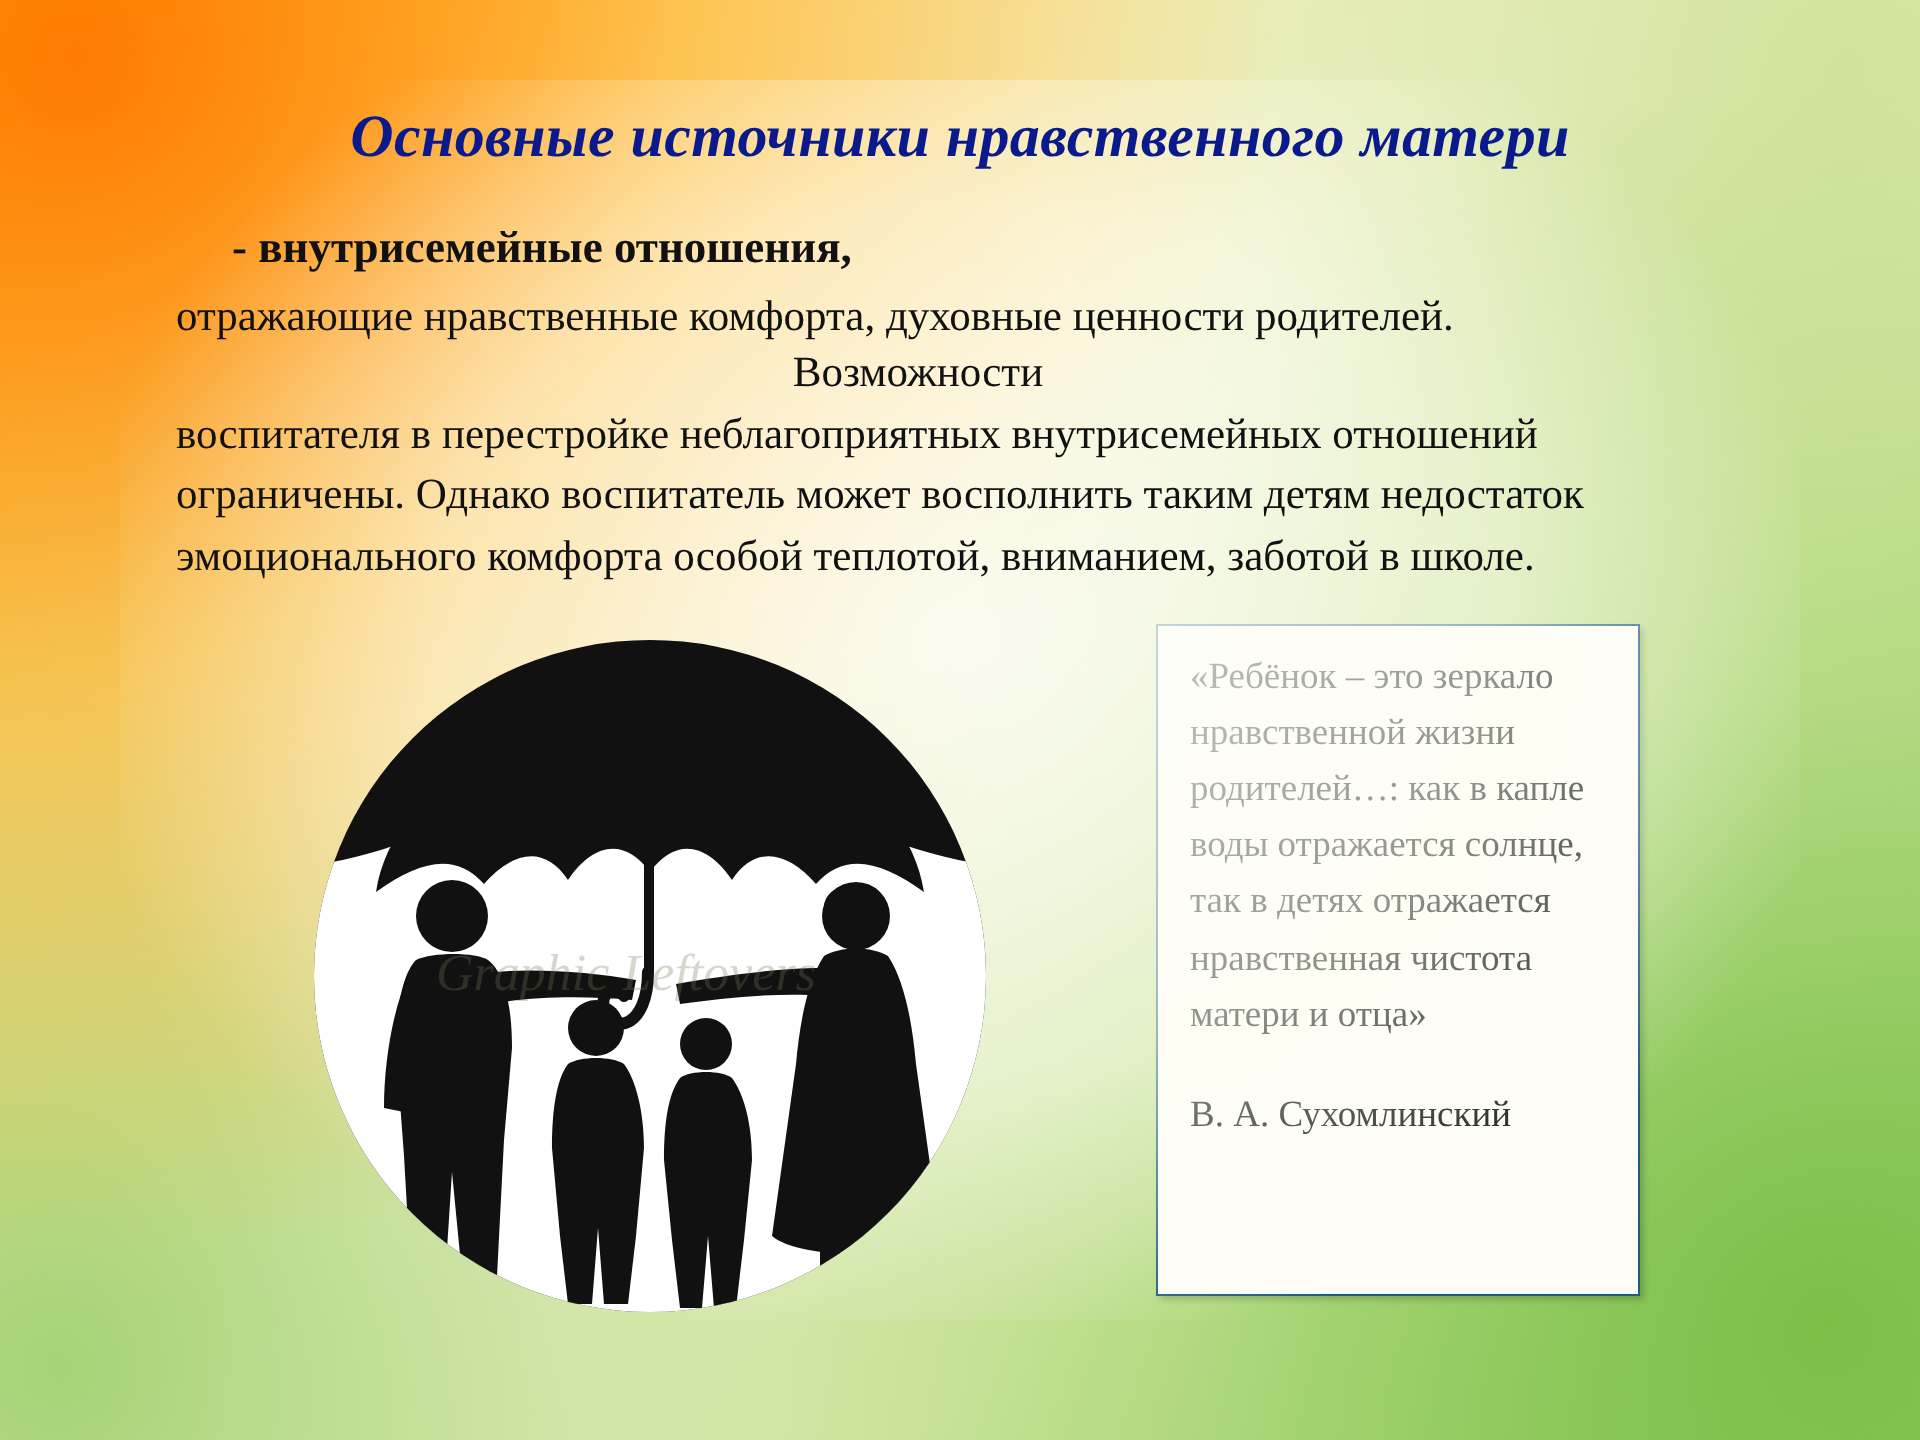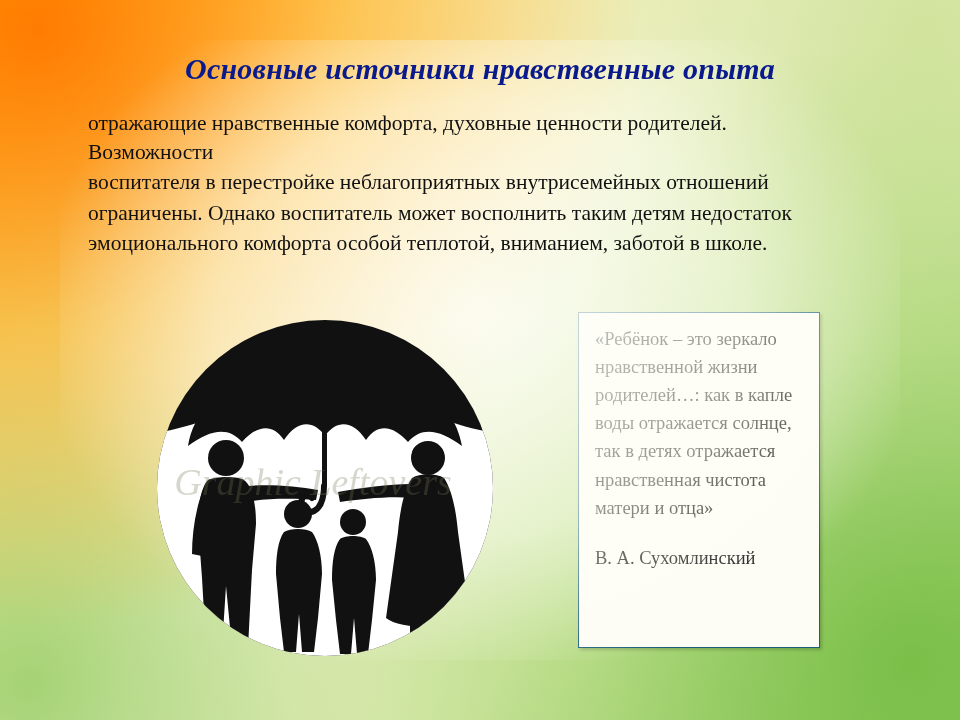--- a/index.html
+++ b/index.html
@@ -67,43 +67,43 @@
     font-size: 22.5px;
     text-indent: 28px;
     margin-bottom: 3px;
   }
   #para {
     display: block;
     text-align: left;
   }
   #para .indent-right {
     display: block;
-    text-align: left;
+    text-align: center;
     padding-right: 58px;
     margin-top: -2px;
   }
 
   
   #illustration {
     position: absolute;
     left: 110px;
     top: 318px;
     width: 430px;
     height: 340px;
     z-index: 1;
   }
   #watermark {
     position: absolute;
     left: 148px;
-    top: 460px;
+    top: 472px;
     width: 330px;
     text-align: center;
     font-family: "Liberation Serif", serif;
     font-style: italic;
-    font-size: 38px;
+    font-size: 26px;
     color: rgba(120,120,90,0.30);
     z-index: 3;
     pointer-events: none;
     white-space: nowrap;
   }
 
   
   #quote-box {
     position: absolute;
     left: 578px;
@@ -123,23 +123,24 @@
   #quote-author {
     display: block;
     margin-top: 22px;
   }
 </style>
 </head>
 <body>
 
 <div id="slide">
 
-  <div id="title" class="layer">Основные источники нравственные опыта</div>
+  <div id="title" class="layer">Основные источники нравственного матери</div>
 
   <div id="body-text" class="layer">
+    <span id="lead">- внутрисемейные отношения,</span>
     <span id="para">
       <span>отражающие нравственные комфорта, духовные ценности родителей.</span>
       <span class="indent-right">Возможности</span>
       <span>воспитателя в перестройке неблагоприятных внутрисемейных отношений ограничены. Однако воспитатель может восполнить таким детям недостаток эмоционального комфорта особой теплотой, вниманием, заботой в школе.</span>
     </span>
   </div>
 
   <div id="illustration">
     <svg width="430" height="340" viewBox="0 0 430 340" xmlns="http://www.w3.org/2000/svg" aria-hidden="true">
       <defs>

